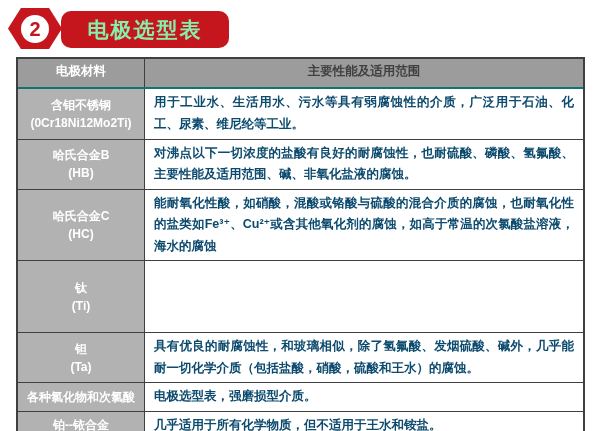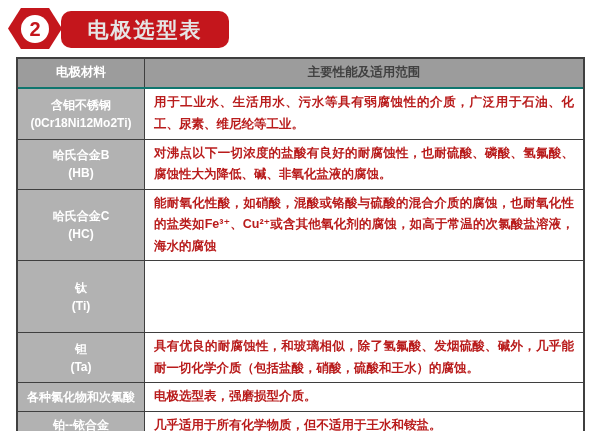--- a/index.html
+++ b/index.html
@@ -11,35 +11,35 @@
   .hex { position:absolute; left:8px; top:8px; width:54px; height:41px;
     background:#c4161c;
     clip-path:polygon(0 50%, 24% 0, 76% 0, 100% 50%, 76% 100%, 24% 100%);
     display:flex; align-items:center; justify-content:center; }
   .hex-circle { width:28px; height:28px; border-radius:50%; background:#ffffff;
     display:flex; align-items:center; justify-content:center; }
   .hex-num { color:#c4161c; font-size:20px; font-weight:bold; line-height:1; }
   .pill { position:absolute; left:61px; top:11px; width:168px; height:37px;
     background:#c4161c; border-radius:10px;
     display:flex; align-items:center; justify-content:center; }
-  .pill-text { color:#e5e5e5; font-size:21px; font-weight:bold; letter-spacing:2px; }
+  .pill-text { color:#86efac; font-size:21px; font-weight:bold; letter-spacing:2px; }
 
   
   .tbl { position:absolute; left:16px; top:57px; width:569px;
     border:2px solid #3f3f3f; background:#ffffff; }
   .row { display:flex; border-top:1px solid #3f3f3f; align-items:stretch; }
   .row:first-child { border-top:none; }
-  .row.head { border-top:none; }
+  .row.head { border-top:none;font-family:Liberation Mono, monospace; }
   .row.head + .row { border-top:2px solid #0f766e; }
   .cell-l { width:127px; flex:0 0 127px; background:#b2b2b2; color:#ffffff;
     border-right:1px solid #3f3f3f; display:flex; flex-direction:column;
     align-items:center; justify-content:center; text-align:center;
     font-size:12px; font-weight:bold; line-height:1.5; padding:2px 3px; }
   .head .cell-l { background:#9c9c9c; font-size:12.5px; }
-  .cell-r { flex:1; background:#ffffff; color:#b91c1c; font-size:12.5px;
+  .cell-r { flex:1; background:#ffffff; color:#0c4a6e; font-size:12.5px;
     font-weight:bold; line-height:1.72; padding:3px 9px;
     display:flex; align-items:center; text-align:justify; }
   .head .cell-r { background:#9c9c9c; color:#404040; justify-content:center;
     text-align:center; font-size:12.5px; }
   .h-head { min-height:27px; }
   .h-r1 { min-height:52px; }
   .h-r2 { min-height:47px; }
   .h-r3 { min-height:71px; }
   .h-r4 { min-height:72px; }
   .h-r5 { min-height:48px; }
@@ -77,21 +77,21 @@
       <span>用于工业水、生活用水、污水等具有弱腐蚀性的介质，广泛用于石油、化工、尿素、维尼纶等工业。</span>
     </div>
   </div>
 
   <div class="row h-r2">
     <div class="cell-l">
       <div>哈氏合金B</div>
       <div class="sub">(HB)</div>
     </div>
     <div class="cell-r">
-      <span>对沸点以下一切浓度的盐酸有良好的耐腐蚀性，也耐硫酸、磷酸、氢氟酸、腐蚀性大为降低、碱、非氧化盐液的腐蚀。</span>
+      <span>对沸点以下一切浓度的盐酸有良好的耐腐蚀性，也耐硫酸、磷酸、氢氟酸、主要性能及适用范围、碱、非氧化盐液的腐蚀。</span>
     </div>
   </div>
 
   <div class="row h-r3">
     <div class="cell-l">
       <div>哈氏合金C</div>
       <div class="sub">(HC)</div>
     </div>
     <div class="cell-r">
       <span>能耐氧化性酸，如硝酸，混酸或铬酸与硫酸的混合介质的腐蚀，也耐氧化性的盐类如Fe³⁺、Cu²⁺或含其他氧化剂的腐蚀，如高于常温的次氯酸盐溶液，海水的腐蚀</span>

